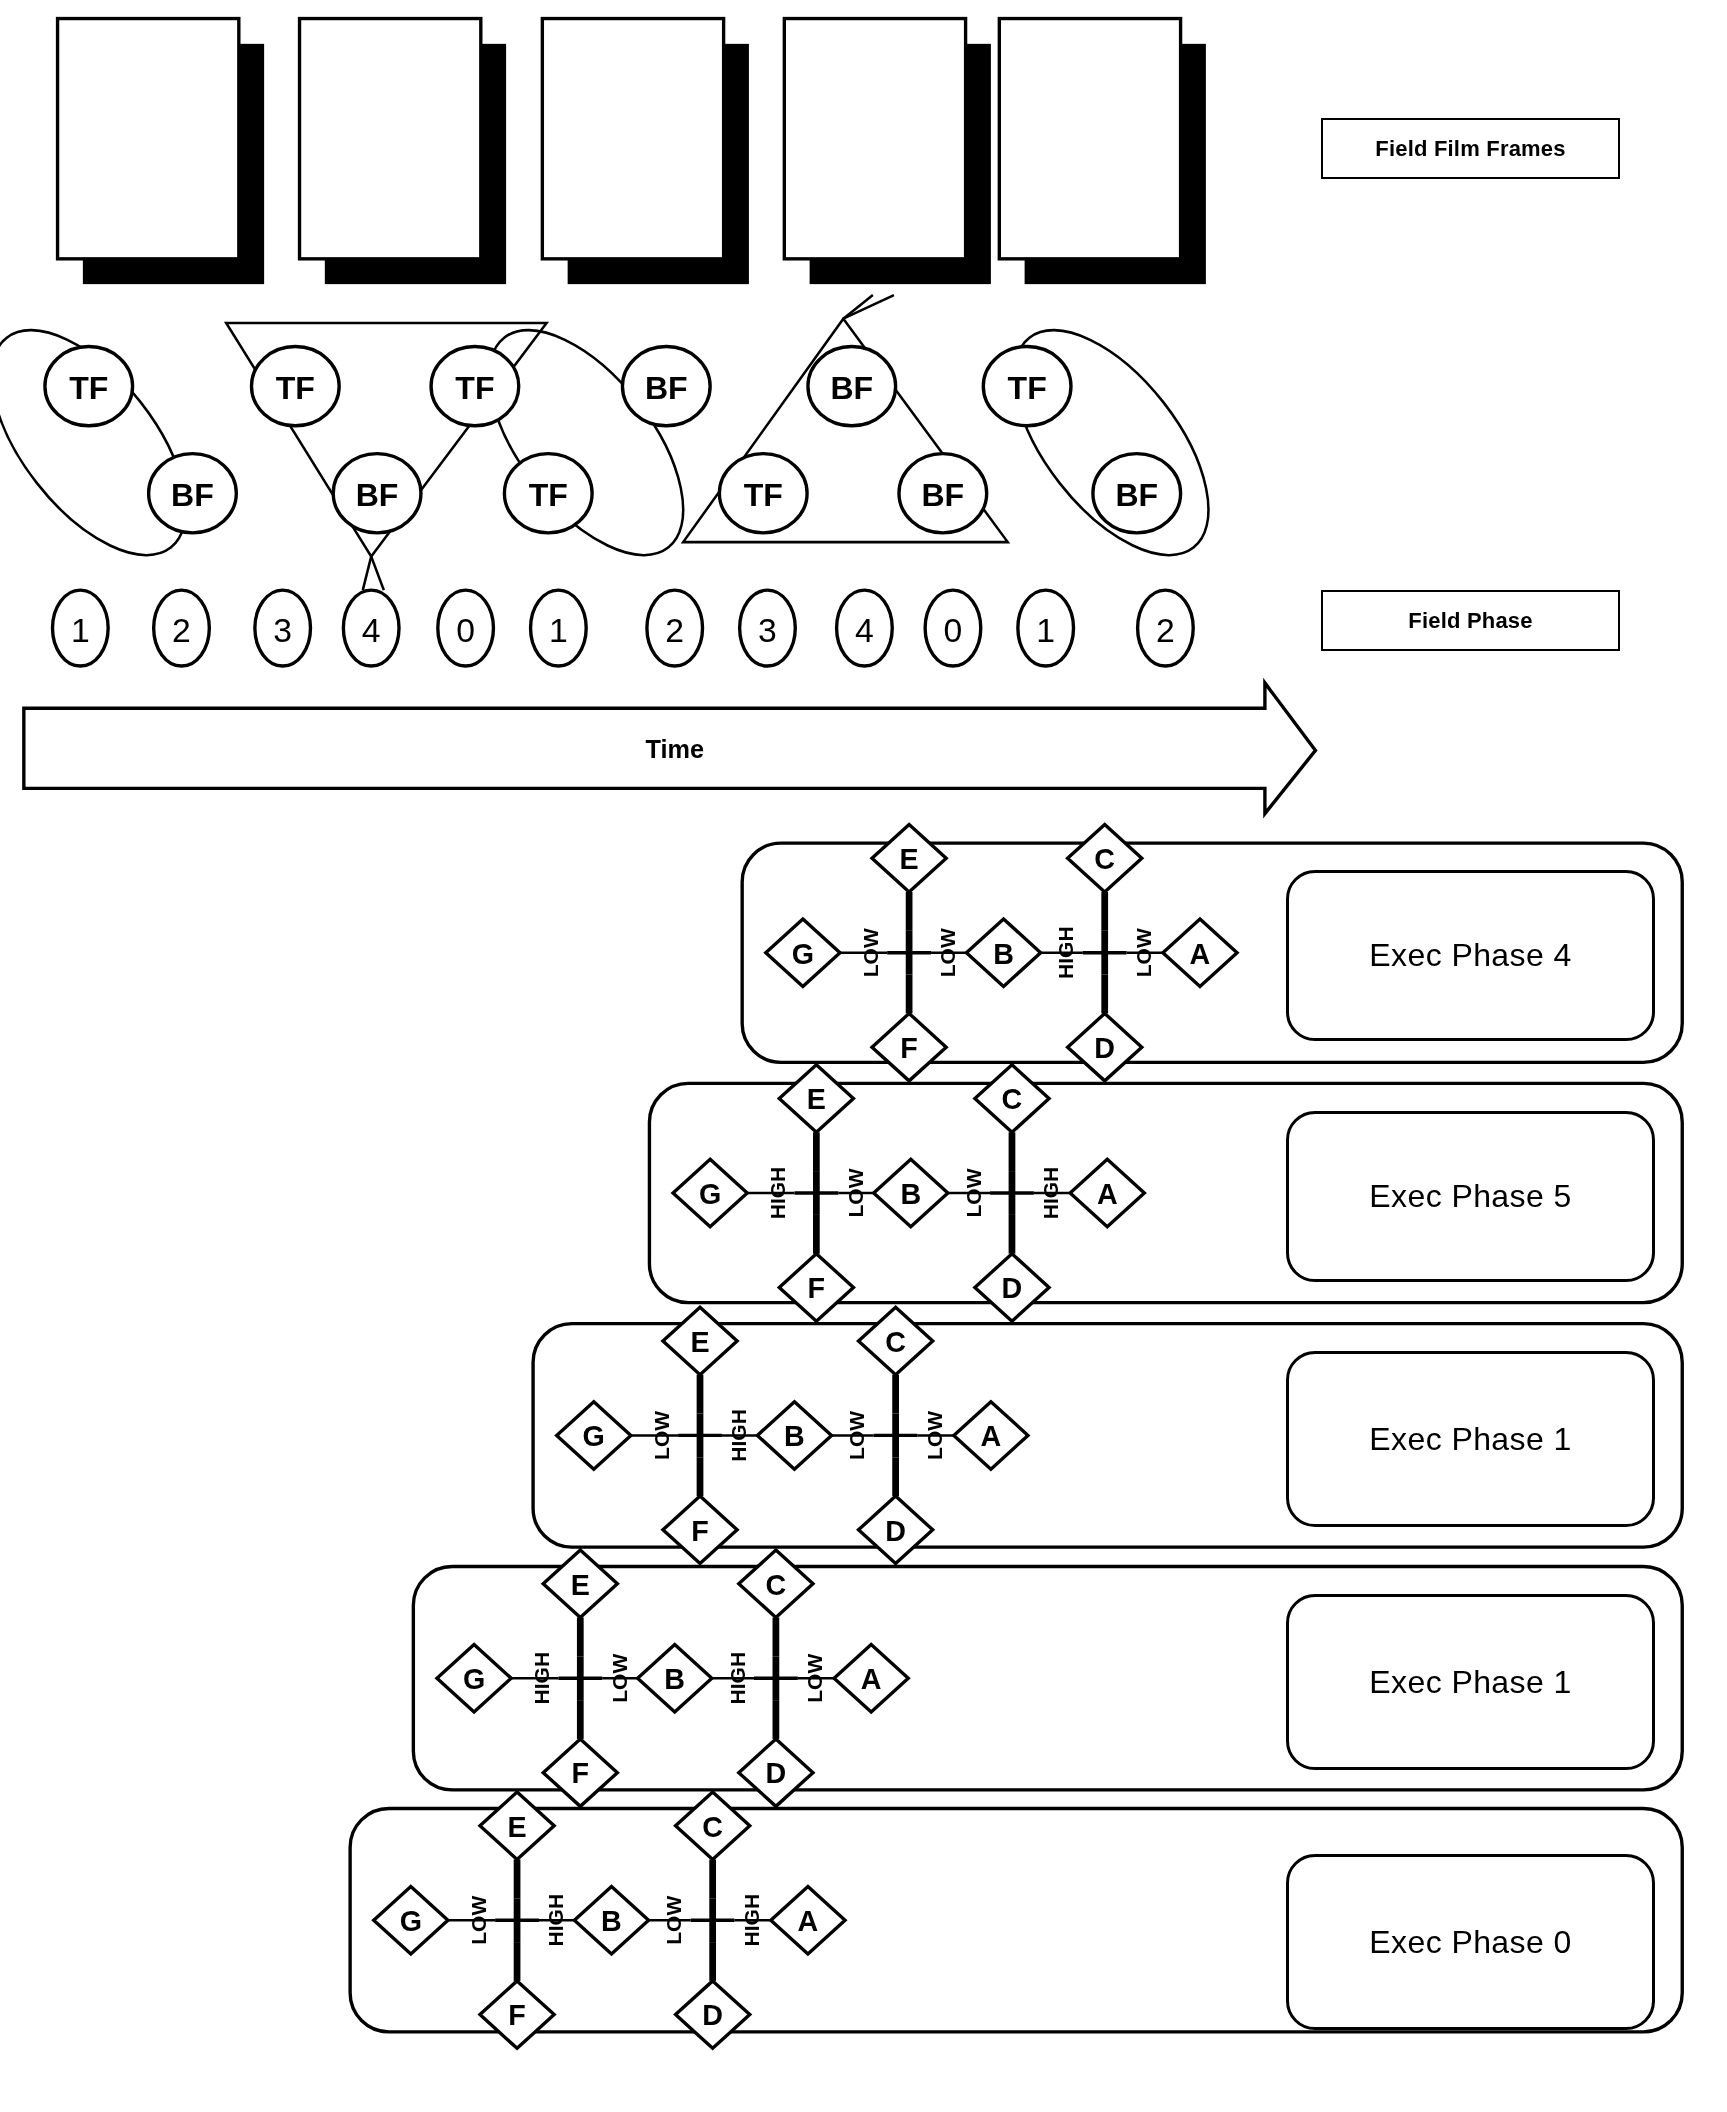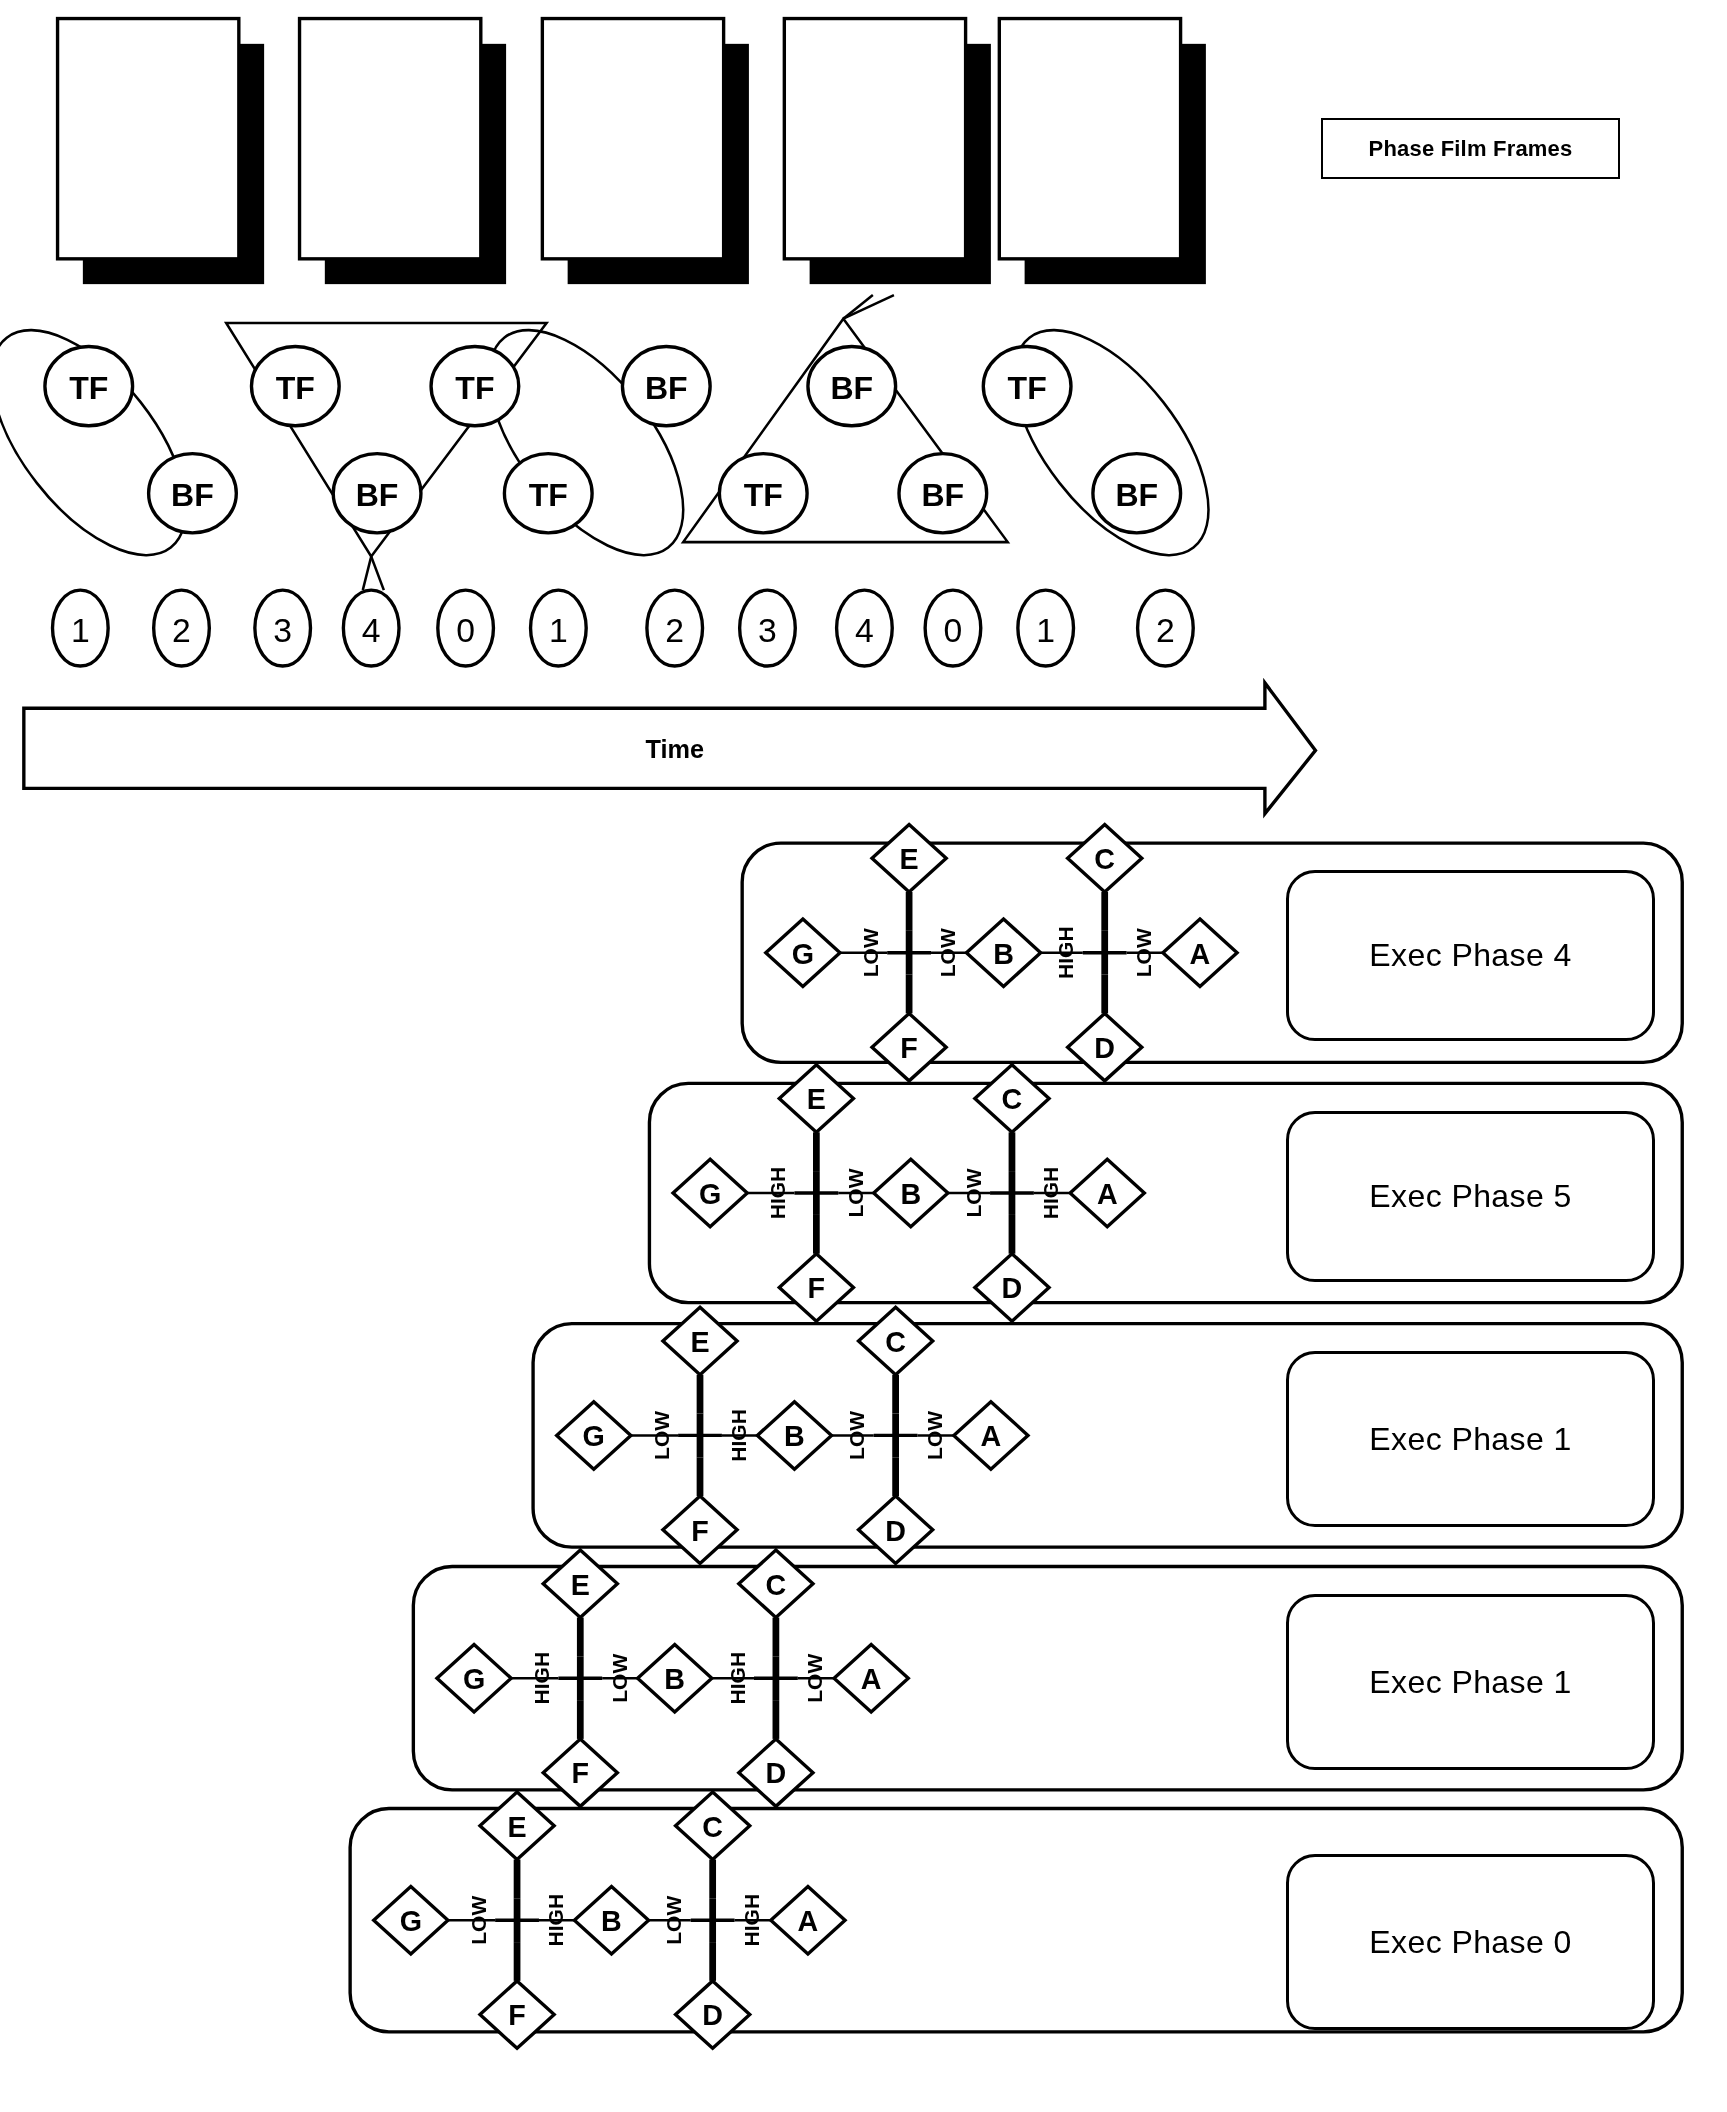--- a/index.html
+++ b/index.html
@@ -288,21 +288,24 @@
           <text x="845" y="2390.5" text-anchor="middle" dominant-baseline="central" font-size="34" font-family="&quot;Liberation Sans&quot;, sans-serif" fill="#000" font-weight="bold">D</text>
           <text x="0" y="0" text-anchor="middle" dominant-baseline="central" font-size="25" font-weight="bold" font-family="&quot;Liberation Sans&quot;, sans-serif" fill="#000" transform="translate(567,2277.5) rotate(-90)">LOW</text>
           <text x="0" y="0" text-anchor="middle" dominant-baseline="central" font-size="25" font-weight="bold" font-family="&quot;Liberation Sans&quot;, sans-serif" fill="#000" transform="translate(659,2277.5) rotate(-90)">HIGH</text>
           <text x="0" y="0" text-anchor="middle" dominant-baseline="central" font-size="25" font-weight="bold" font-family="&quot;Liberation Sans&quot;, sans-serif" fill="#000" transform="translate(799,2277.5) rotate(-90)">LOW</text>
           <text x="0" y="0" text-anchor="middle" dominant-baseline="central" font-size="25" font-weight="bold" font-family="&quot;Liberation Sans&quot;, sans-serif" fill="#000" transform="translate(891,2277.5) rotate(-90)">HIGH</text>
         </g>
       </g>
   </svg>
 
   <div class="lbl-box" style="left:1321px;top:118px;width:295px;height:57px;">
-    <span>Phase Film Frames</span>
+    <span>Field Film Frames</span>
+  </div>
+  <div class="lbl-box" style="left:1321px;top:590px;width:295px;height:57px;">
+    <span>Field Phase</span>
   </div>
 
   <div id="exec-labels">
       <div class="exec-lbl" style="left: 1286px; top: 870px; width: 363px; height: 165px;">
         <span>Exec Phase 4</span>
       </div>
       <div class="exec-lbl" style="left: 1286px; top: 1111px; width: 363px; height: 165px;">
         <span>Exec Phase 5</span>
       </div>
       <div class="exec-lbl" style="left: 1286px; top: 1351px; width: 363px; height: 170px;">

